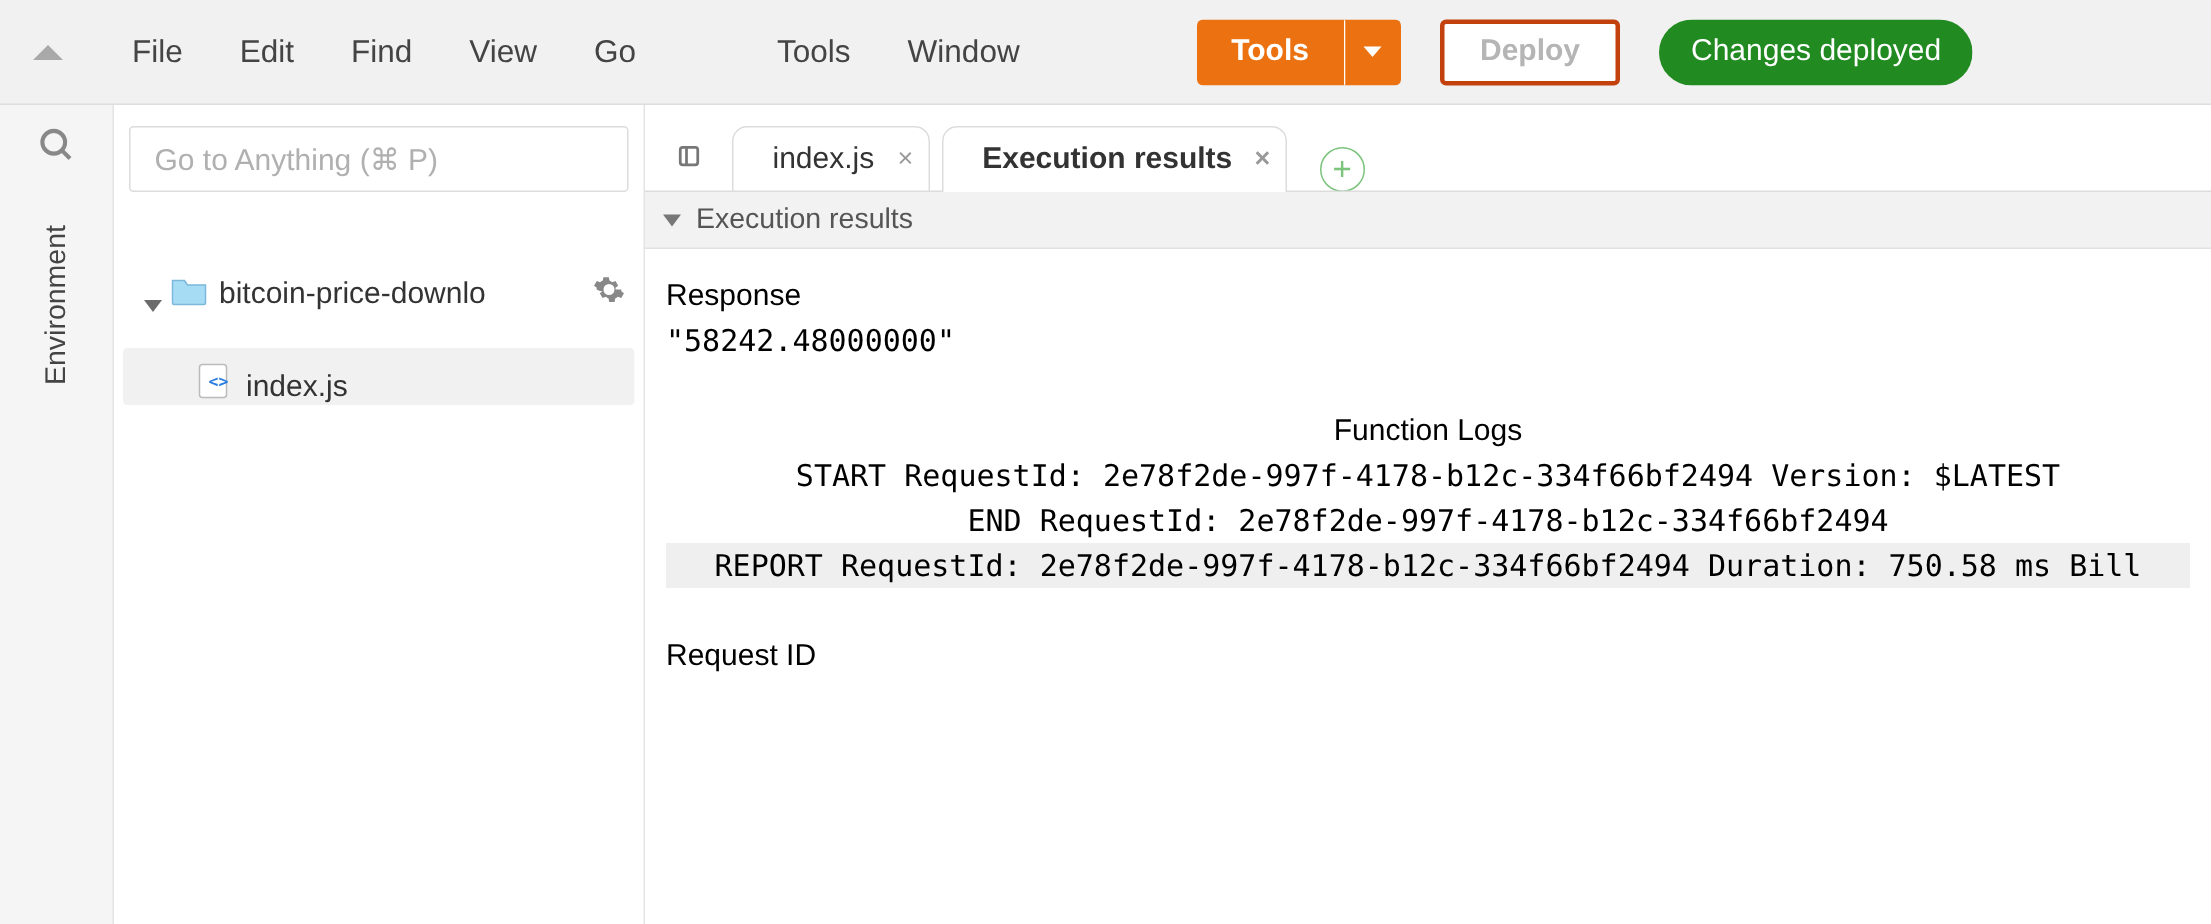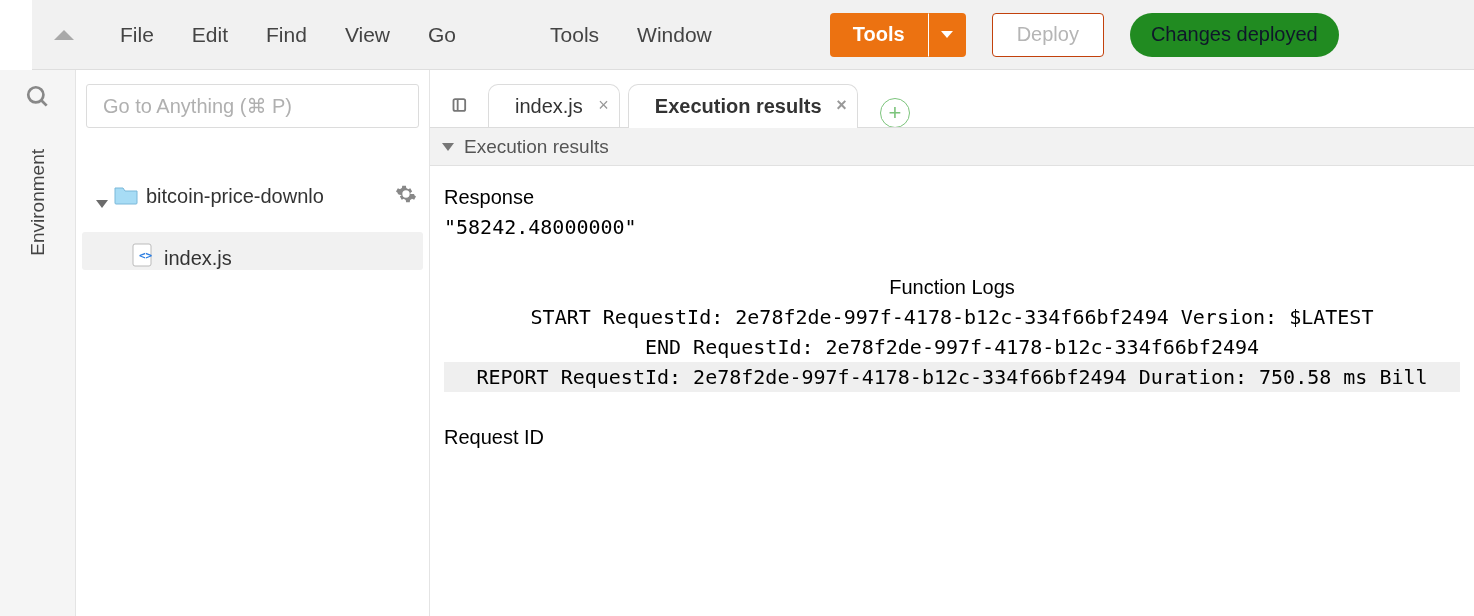--- a/index.html
+++ b/index.html
@@ -1,30 +1,30 @@
 <!DOCTYPE html>
 <html><head>
 <meta charset="utf-8">
 <style>
 * { box-sizing: border-box; margin: 0; padding: 0; }
 body { font-family: -apple-system, BlinkMacSystemFont, "Segoe UI", Arial, sans-serif; font-size: 15px; color: #000; background: #fff; width: 1474px; height: 616px; overflow: hidden; }
 
 
-.toolbar { height: 70px; background: #f1f1f1; border-bottom: 1px solid #dedede; display: flex; align-items: center; padding: 0 22px; gap: 26px; margin-left: 32px; }
+.toolbar { height: 70px; background: #f1f1f1; border-bottom: 1px solid #dedede; display: flex; align-items: center; padding: 0 22px; gap: 26px; }
 .collapse-triangle { width: 0; height: 0; border-left: 10px solid transparent; border-right: 10px solid transparent; border-bottom: 10px solid #a9a9a9; margin-right: 14px; cursor: pointer; }
 .menu-item { font-size: 21px; color: #444; cursor: pointer; padding: 4px 6px; }
 .toolbar-spacer { flex: 0 0 30px; }
 
 .btn { display: inline-flex; align-items: center; justify-content: center; height: 44px; border-radius: 4px; font-size: 20px; border: 1px solid transparent; cursor: pointer; }
 .btn-test-wrap { display: flex; }
 .btn-test { background: #ec7211; color: #fff; font-weight: 700; padding: 0 22px; border-radius: 4px 0 0 4px; }
 .btn-test-dd { background: #ec7211; color: #fff; width: 38px; border-left: 1px solid #fff; border-radius: 0 4px 4px 0; display: flex; align-items: center; justify-content: center; }
 .btn-test-dd .dd-tri { width: 0; height: 0; border-left: 6px solid transparent; border-right: 6px solid transparent; border-top: 7px solid #fff; }
-.btn-deploy { background: #fff; color: #b5b5b5; font-weight: 400; border: 1px solid #c2410c; padding: 0 24px; }
-.btn-status { background: #218b21; color: #0f172a; padding: 0 20px; border-radius: 22px; font-size: 20px; }
+.btn-deploy { background: #fff; color: #b5b5b5; font-weight: 700; border: 3px solid #c2410c; padding: 0 24px; }
+.btn-status { background: #218b21; color: #ffffff; padding: 0 20px; border-radius: 22px; font-size: 20px; }
 
 
 .layout { display: flex; height: calc(616px - 70px); }
 .side-rail { width: 76px; background: #f5f5f5; border-right: 1px solid #e4e4e4; display: flex; flex-direction: column; align-items: center; padding-top: 14px; }
 .side-rail .search-icn { color: #888; margin-bottom: 20px; }
 .side-rail .vlabel { writing-mode: vertical-rl; transform: rotate(180deg); font-size: 19px; color: #444; padding: 16px 0; }
 
 .explorer { width: 354px; border-right: 1px solid #e4e4e4; padding-top: 8px; }
 .goto { margin: 6px 10px 14px 10px; height: 44px; border: 1px solid #dcdcdc; border-radius: 3px; padding: 0 16px; font-size: 20px; color: #b0b0b0; display: flex; align-items: center; background: #fff; }
 .tree { padding: 4px 6px 0 6px; }

